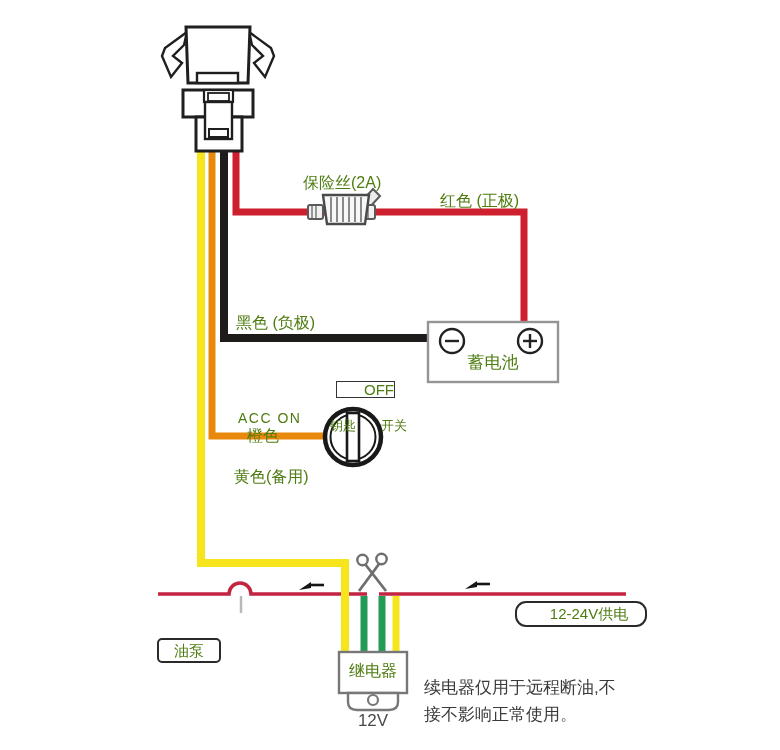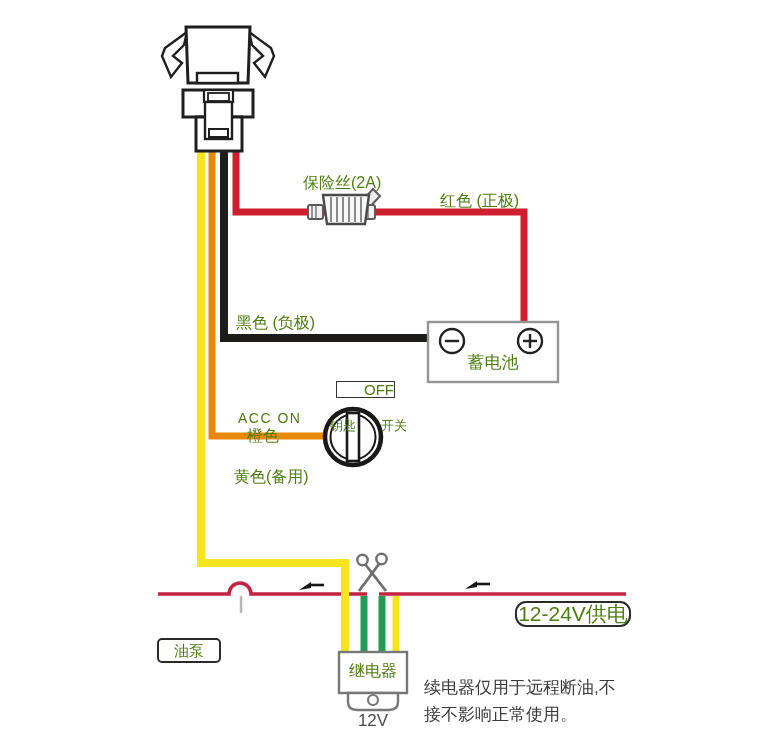--- a/index.html
+++ b/index.html
@@ -118,20 +118,20 @@
   <div class="lbl fs14" style="left:238px;top:410px;letter-spacing:1.5px;">ACC ON</div>
   <div class="lbl fs16" style="left:210px;top:467px;margin-left:24px;">黄色(备用)</div>
 
   <div class="lbl off-box">OFF</div>
   <div class="lbl vtext" style="left:330px;top:419px;">钥匙</div>
   <div class="lbl vtext" style="left:381px;top:419px;">开关</div>
 
   <div class="lbl fs17 center" style="left:428px;top:351px;width:130px;">蓄电池</div>
 
   <div class="lbl boxed" style="left:157px;top:602px;width:60px;height:21px;border-radius:5px;font-size:15px;line-height:21px;margin-top:36px;">油泵</div>
-  <div class="lbl boxed" style="left:515px;top:601px;width:112px;height:22px;border-radius:11px;font-size:21px;line-height:22px;">12-24V供电</div>
+  <div class="lbl boxed" style="left:515px;top:601px;width:112px;height:22px;border-radius:11px;font-size:15px;line-height:22px;padding-left:16px;">12-24V供电</div>
 
   <div class="lbl fs16 center" style="left:339px;top:661px;width:68px;">继电器</div>
   <div class="lbl fs17 center" style="left:339px;top:711px;width:68px;color:#4a4a4a;">12V</div>
 
   <div class="lbl fs17" style="left:424px;top:703px;color:#3a3a3a;">接不影响正常使用。</div>
   <div class="lbl fs17" style="left:424px;top:676px;color:#3a3a3a;">续电器仅用于远程断油,不</div>
 </div>
 
 </body></html>

